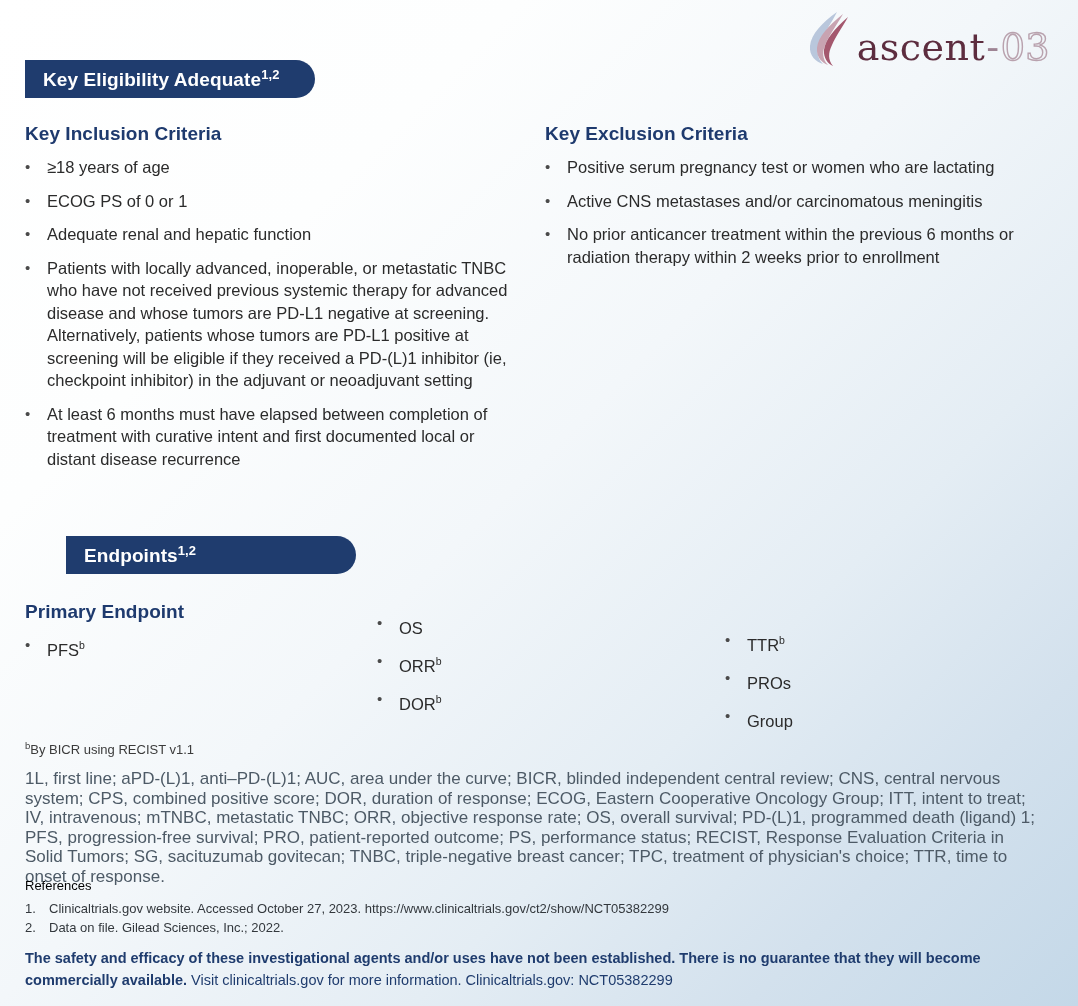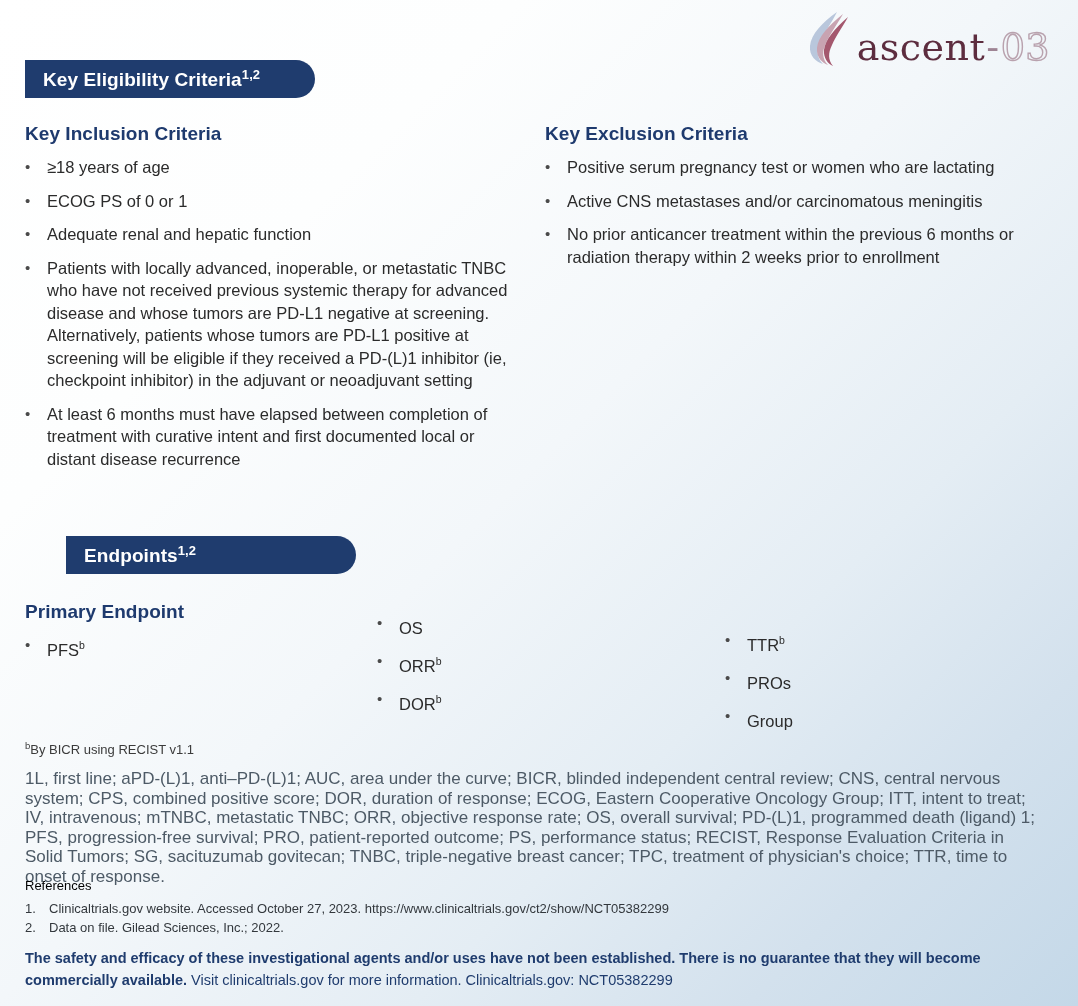--- a/index.html
+++ b/index.html
@@ -134,21 +134,21 @@
 <div class="logo-wrap">
   <svg class="logo-mark" viewBox="0 0 48 58">
     <path d="M30 2 C16 12, 4 24, 3 36 C2 46, 9 52, 16 54 C10 48, 9 40, 13 32 C17 23, 25 12, 30 2 Z" fill="#b9c7dc"></path>
     <path d="M36 4 C22 15, 11 27, 10 38 C9.2 47, 15 53, 21 55 C15 49, 15 41, 19 33 C23 24, 31 13, 36 4 Z" fill="#c8a3b1"></path>
     <path d="M41 7 C28 18, 18 30, 17 40 C16.3 48, 21 54, 26 56 C21 50, 21 43, 25 35 C29 26, 36 16, 41 7 Z" fill="#a4586e"></path>
   </svg>
   <div class="logo-text"><span class="logo-ascent">ascent</span><span class="logo-dash">-</span><span class="logo-03">03</span></div>
 </div>
 
 <div class="banner" id="banner-eligibility">
-  <span class="banner-text"><span>Key Eligibility Criteria</span><sup>1,2</sup></span>
+  <span class="banner-text"><span>Key Eligibility Adequate</span><sup>1,2</sup></span>
 </div>
 
 <div id="inclusion-col">
   <div class="col-head">Key Inclusion Criteria</div>
   <ul class="bullet-list">
     <li>
         <span class="dot">•</span>
         <span class="txt">≥18 years of age</span>
       </li>
     <li>

